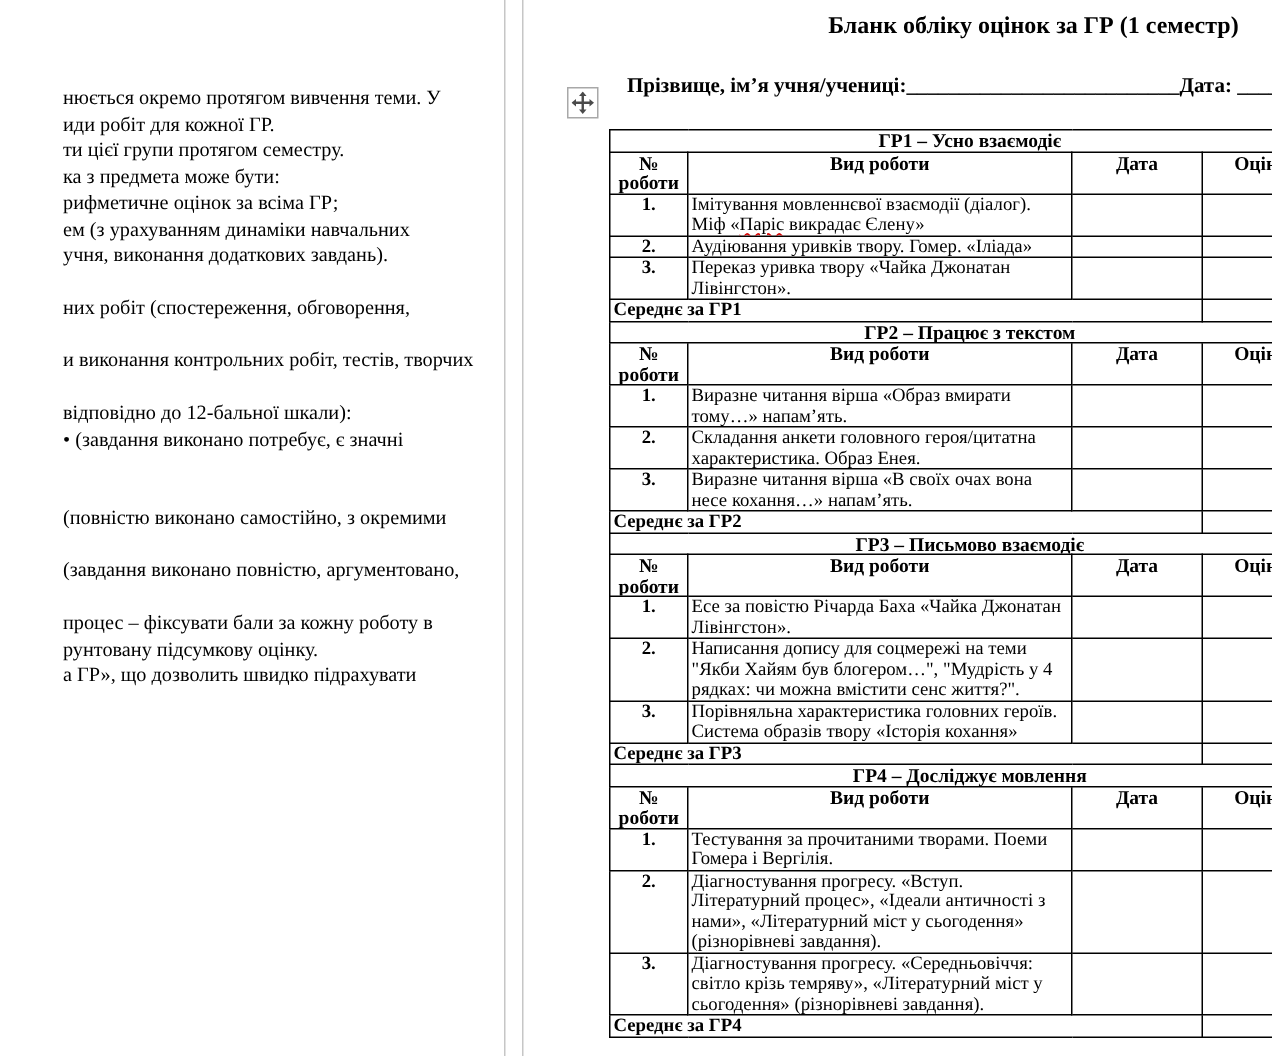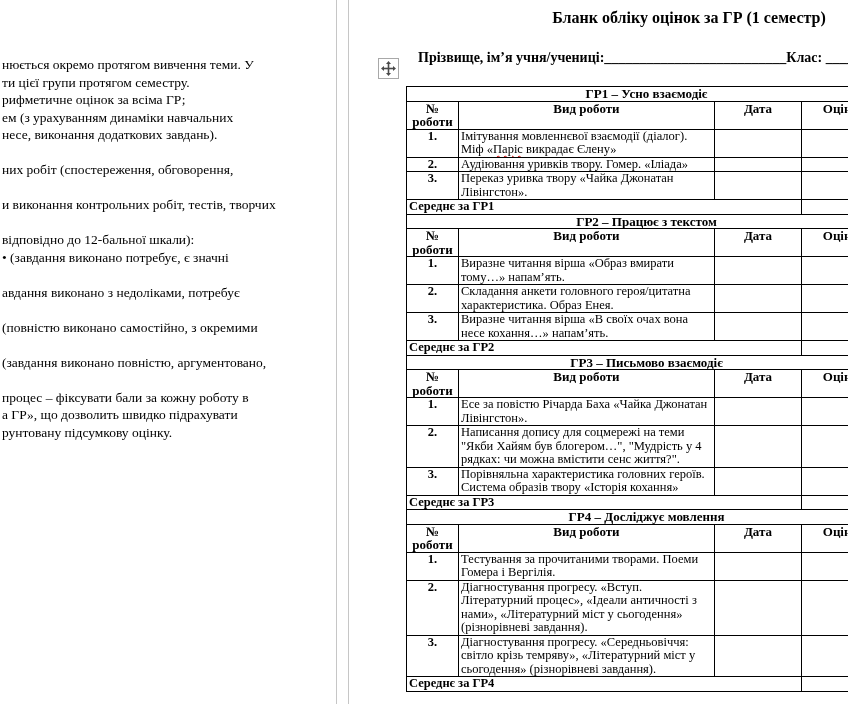--- a/index.html
+++ b/index.html
@@ -17,21 +17,21 @@
     background:#fff;border-left:1px solid #c6c6c6;overflow:hidden;
   }
   
   .ruler-band{position:absolute;left:253px;top:0;width:73px;height:5px;background:#e4e4e4;}
   .ruler-marker{position:absolute;left:271px;top:-3px;width:17px;height:10px;background:#fff;border:1px solid #909090;}
   
   .doc-text{
     position:absolute;left:2px;top:56px;width:332px;
     font-size:13.5px;line-height:17.5px;white-space:nowrap;
   }
-  .doc-text div{height:17.5px;}
+  .doc-text div{height:17.5px;margin-left:40px;}
   
   .page-title{
     position:absolute;left:0;top:9px;width:680px;text-align:center;
     font-size:16px;font-weight:bold;
   }
   .student-line{
     position:absolute;left:69px;top:50px;width:611px;
     font-size:14px;font-weight:bold;white-space:nowrap;
   }
   .move-handle{
@@ -59,49 +59,50 @@
 </head>
 <body>
 
 <div class="ruler-band">
   <div class="ruler-marker"></div>
 </div>
 
 <div class="left-page">
   <div class="doc-text">
     <div>нюється окремо протягом вивчення теми. У</div>
+    <div>иди робіт для кожної ГР.</div>
     <div>ти цієї групи протягом семестру.</div>
+    <div>ка з предмета може бути:</div>
     <div>рифметичне оцінок за всіма ГР;</div>
     <div>ем (з урахуванням динаміки навчальних</div>
-    <div>несе, виконання додаткових завдань).</div>
+    <div>учня, виконання додаткових завдань).</div>
     <div></div>
     <div>них робіт (спостереження, обговорення,</div>
     <div></div>
     <div>и виконання контрольних робіт, тестів, творчих</div>
     <div></div>
     <div>відповідно до 12-бальної шкали):</div>
     <div>• (завдання виконано потребує, є значні</div>
     <div></div>
-    <div>авдання виконано з недоліками, потребує</div>
     <div></div>
     <div>(повністю виконано самостійно, з окремими</div>
     <div></div>
     <div>(завдання виконано повністю, аргументовано,</div>
     <div></div>
     <div>процес – фіксувати бали за кожну роботу в</div>
+    <div>рунтовану підсумкову оцінку.</div>
     <div>а ГР», що дозволить швидко підрахувати</div>
-    <div>рунтовану підсумкову оцінку.</div>
   </div>
 </div>
 
 <div class="right-page">
 
   <div class="page-title">Бланк обліку оцінок за ГР (1 семестр)</div>
 
-  <div class="student-line"><span>Прізвище, ім’я учня/учениці:</span><span>__________________________</span><span>Клас:</span><span> _____</span></div>
+  <div class="student-line"><span>Прізвище, ім’я учня/учениці:</span><span>__________________________</span><span>Дата:</span><span> _____</span></div>
 
   <div class="move-handle">
     <svg width="15" height="15" viewBox="0 0 15 15">
       <g fill="#4a4a4a" stroke="#4a4a4a">
         <line x1="7.5" y1="2" x2="7.5" y2="13" stroke-width="1.6"></line>
         <line x1="2" y1="7.5" x2="13" y2="7.5" stroke-width="1.6"></line>
         <path d="M7.5 0 L10 3 L5 3 Z" stroke="none"></path>
         <path d="M7.5 15 L10 12 L5 12 Z" stroke="none"></path>
         <path d="M0 7.5 L3 5 L3 10 Z" stroke="none"></path>
         <path d="M15 7.5 L12 5 L12 10 Z" stroke="none"></path>

